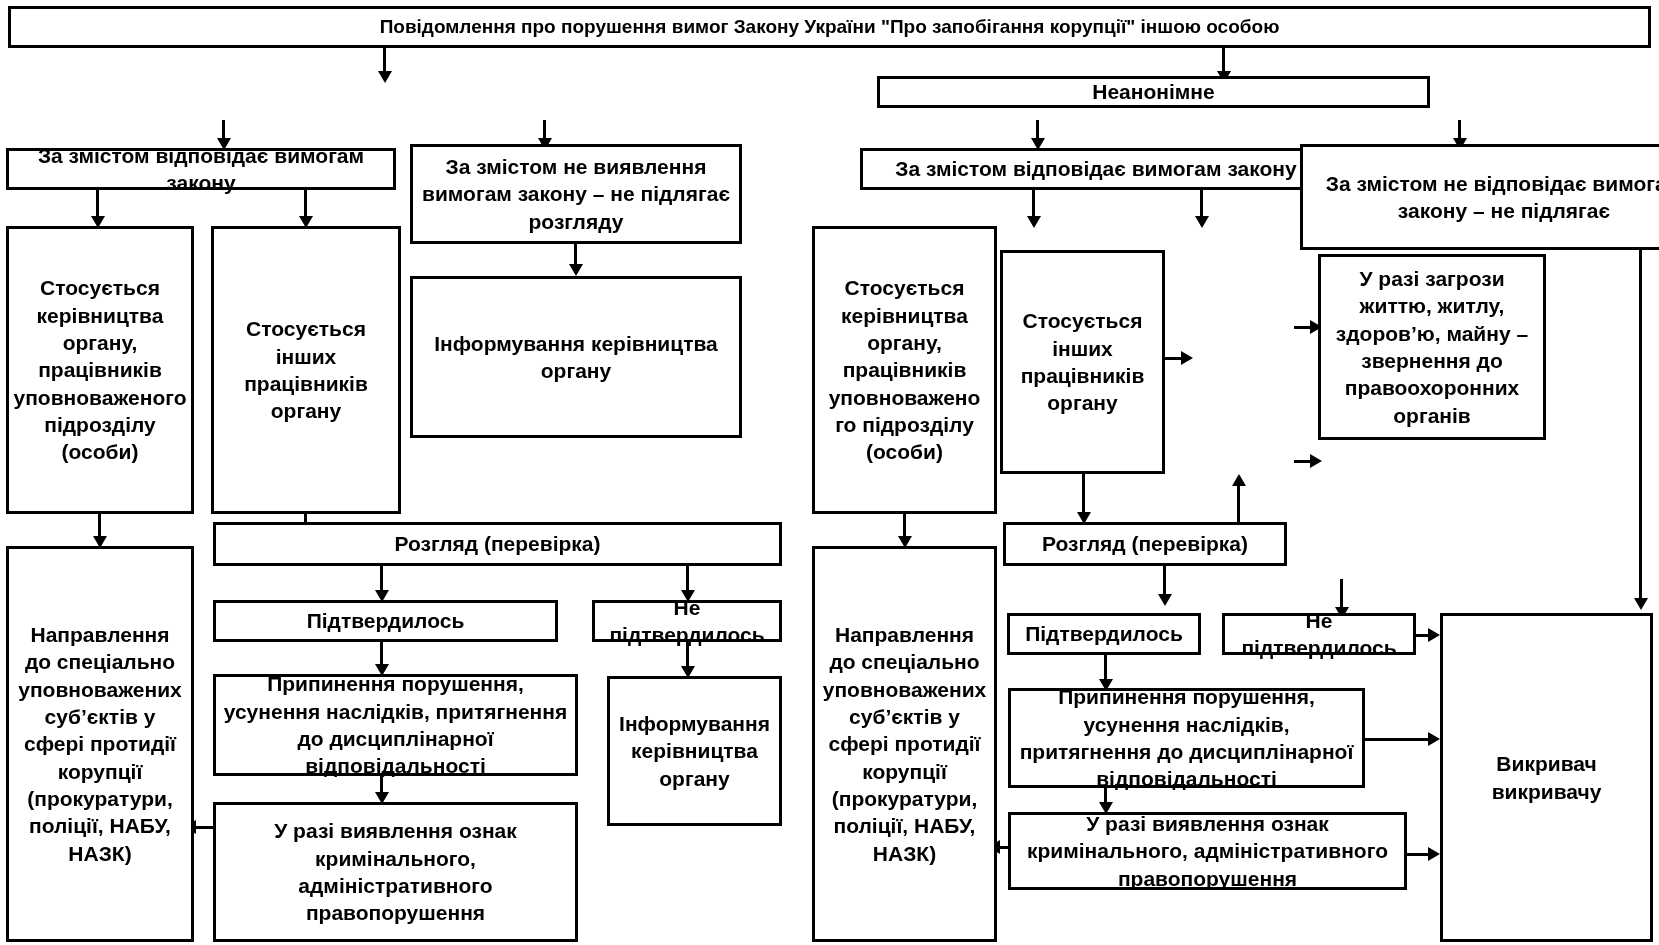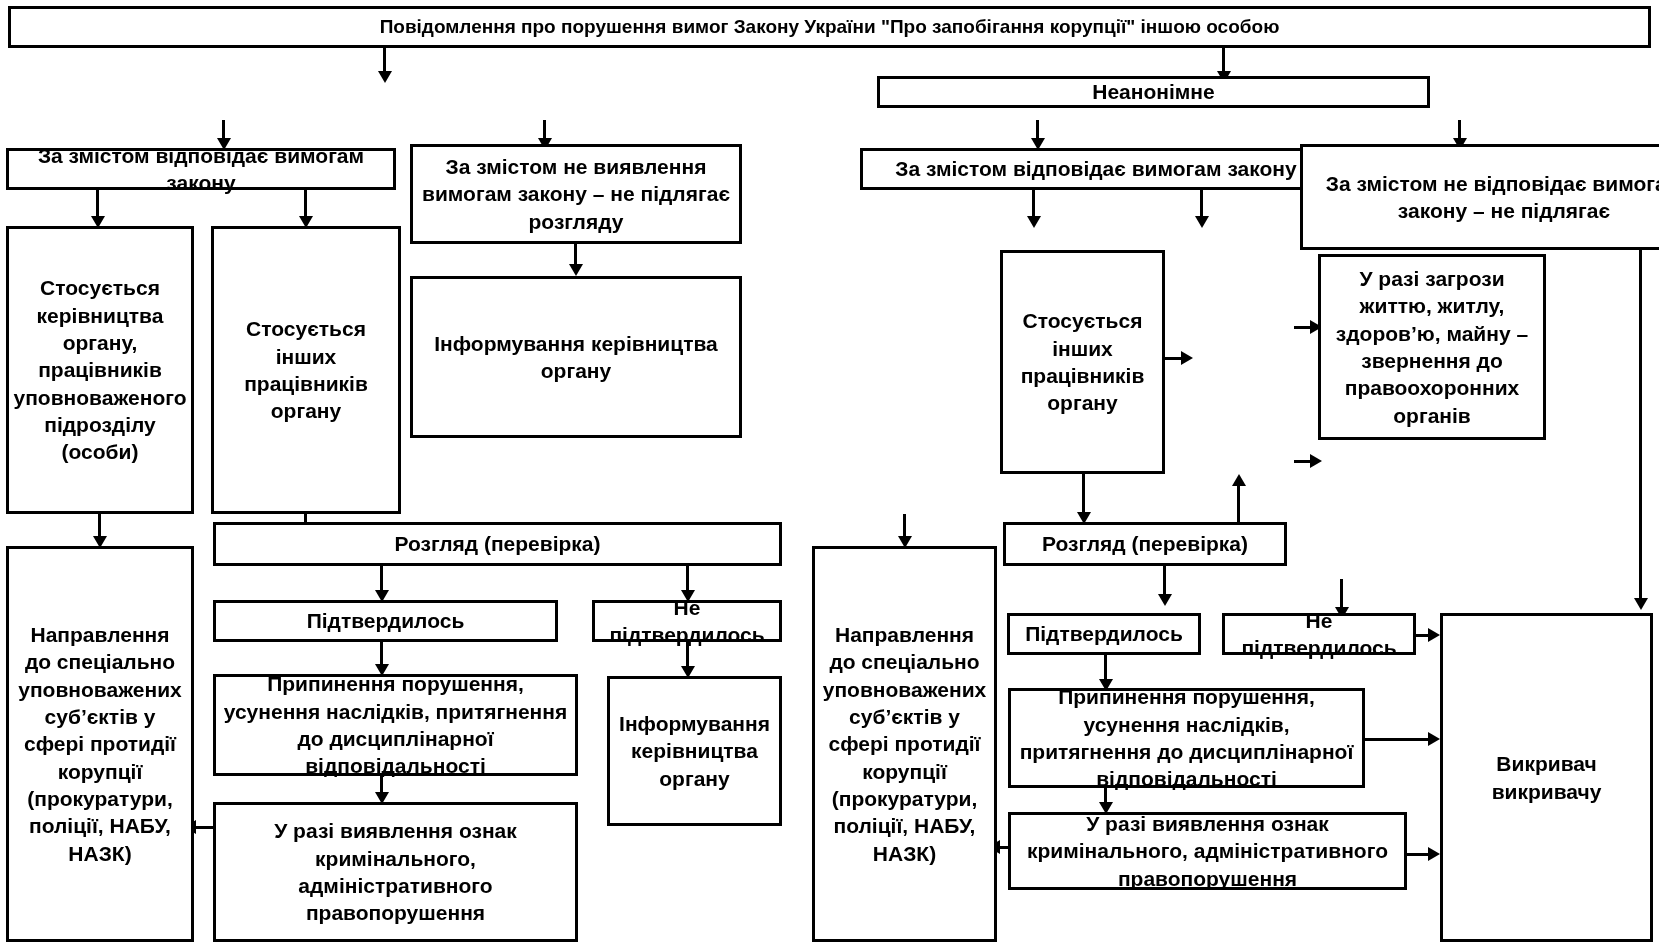--- a/index.html
+++ b/index.html
@@ -152,20 +152,21 @@
 
   <div class="node md" style="left:860px; top:148px; width:472px; height:42px;">За змістом відповідає вимогам закону</div>
 
   <div class="node md" style="left:1300px; top:144px; width:408px; height:106px;">За змістом не відповідає вимогам закону – не підлягає</div>
 
   <div class="vline" style="left:1032px; top:190px; height:28px;"></div>
   <div class="arrow down" style="left:1027px; top:216px;"></div>
   <div class="vline" style="left:1200px; top:190px; height:28px;"></div>
   <div class="arrow down" style="left:1195px; top:216px;"></div>
 
+  <div class="node md" style="left:812px; top:226px; width:185px; height:288px;">Стосується керівництва органу, працівників уповноважено го підрозділу (особи)</div>
 
   <div class="node md" style="left:1000px; top:250px; width:165px; height:224px;">Стосується інших працівників органу</div>
 
   <div class="hline" style="left:1165px; top:357px; width:18px;"></div>
   <div class="arrow right" style="left:1181px; top:351px;"></div>
 
 
   <div class="hline" style="left:1294px; top:326px; width:18px;"></div>
   <div class="arrow right" style="left:1310px; top:320px;"></div>
 

